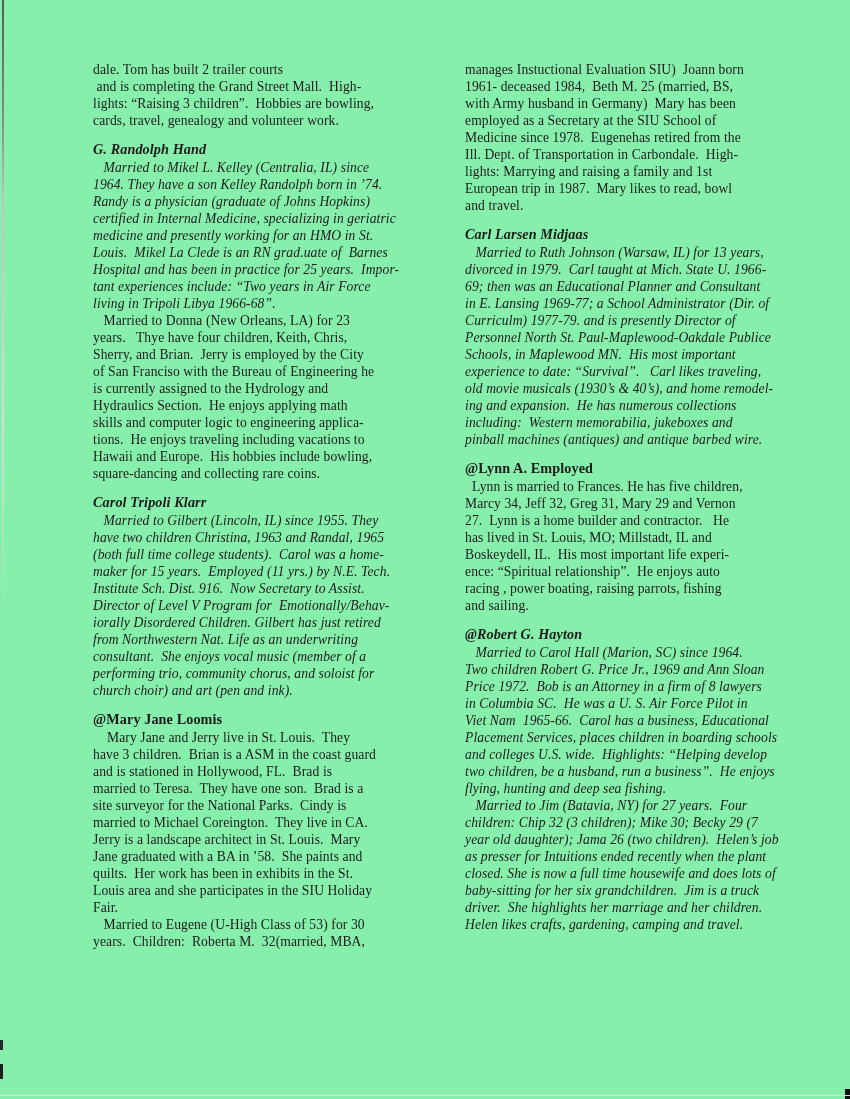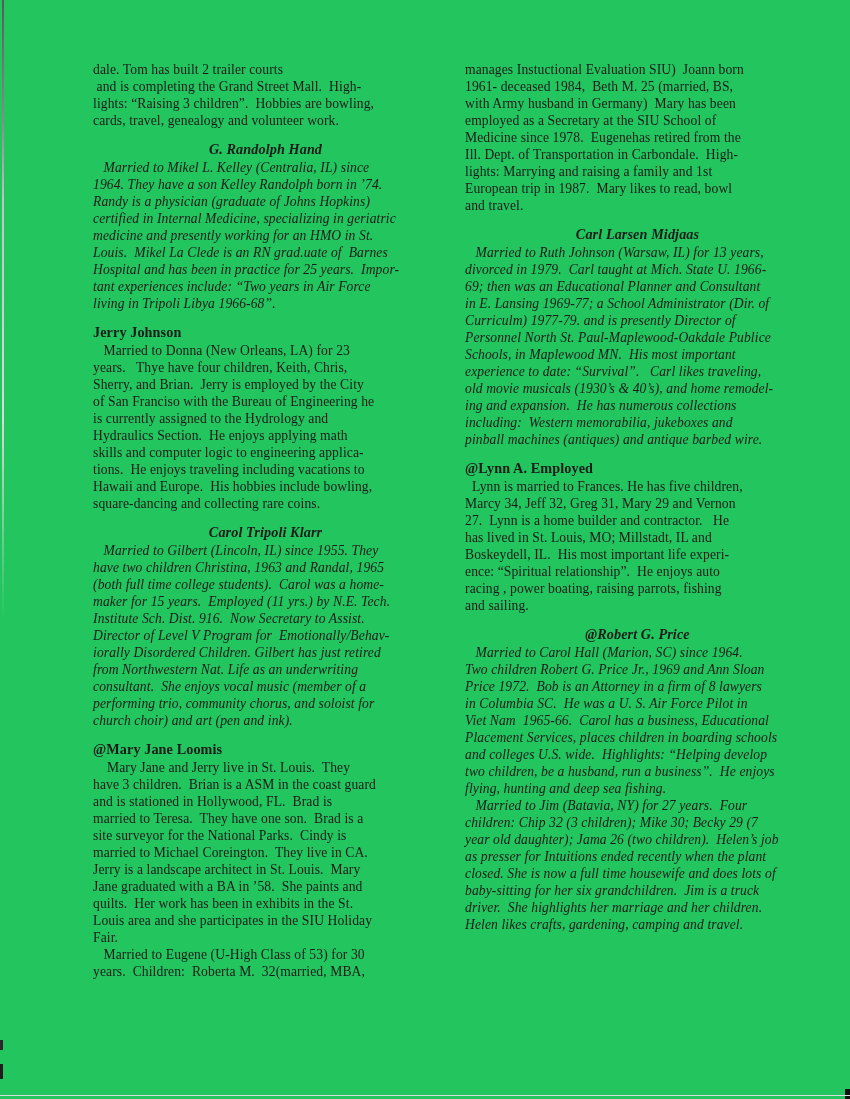--- a/index.html
+++ b/index.html
@@ -1,20 +1,20 @@
 <!DOCTYPE html>
 <html><head>
 <meta charset="utf-8">
 <style>
   html, body { margin: 0; padding: 0; background: #ffffff; }
   .page {
     position: relative;
     width: 850px;
     height: 1099px;
-    background: #22c55e;
+    background: #86efac;
     overflow: hidden;
     font-family: "Liberation Serif", "DejaVu Serif", serif;
     color: #1b1b1b;
   }
   .col {
     position: absolute;
     top: 61px;
     width: 345px;
   }
   .col-left  { left: 93px; }
@@ -27,21 +27,21 @@
     letter-spacing: 0.1px;
   }
   .italic { font-style: italic; }
   .bio-heading {
     font-size: 14.2px;
     line-height: 17px;
     font-weight: bold;
     margin: 12px 0 1px 0;
     letter-spacing: 0.1px;
   }
-  .bio-heading.bi { font-style: italic; text-align: center; }
+  .bio-heading.bi { font-style: italic; }
   
   .edge-line-left {
     position: absolute; left: 2px; top: 0; width: 2px; height: 620px;
     background: linear-gradient(to bottom, #5a5a5a 0px, #8a8a8a 120px, #c2c2c2 200px, #d9d9d9 420px, rgba(220,220,220,0) 620px);
   }
   .mark-bl-1 { position: absolute; left: 0; top: 1040px; width: 3px; height: 10px; background: #2a2a2a; }
   .mark-bl-2 { position: absolute; left: 0; top: 1064px; width: 3px; height: 15px; background: #1d1d1d; }
   .mark-br   { position: absolute; left: 845px; top: 1089px; width: 5px; height: 10px; background: #111111; }
   .bottom-line { position: absolute; left: 0; top: 1095px; width: 850px; height: 1px; background: #dcdcdc; }
 </style>
@@ -60,21 +60,20 @@
     <div class="para italic">   Married to Mikel L. Kelley (Centralia, IL) since
 1964. They have a son Kelley Randolph born in ’74.
 Randy is a physician (graduate of Johns Hopkins)
 certified in Internal Medicine, specializing in geriatric
 medicine and presently working for an HMO in St.
 Louis.  Mikel La Clede is an RN grad.uate of  Barnes
 Hospital and has been in practice for 25 years.  Impor-
 tant experiences include: “Two years in Air Force
 living in Tripoli Libya 1966-68”.</div>
 
-    <h3 class="bio-heading">Jerry Johnson</h3>
     <div class="para roman">   Married to Donna (New Orleans, LA) for 23
 years.   Thye have four children, Keith, Chris,
 Sherry, and Brian.  Jerry is employed by the City
 of San Franciso with the Bureau of Engineering he
 is currently assigned to the Hydrology and
 Hydraulics Section.  He enjoys applying math
 skills and computer logic to engineering applica-
 tions.  He enjoys traveling including vacations to
 Hawaii and Europe.  His hobbies include bowling,
 square-dancing and collecting rare coins.</div>
@@ -137,21 +136,21 @@
     <h3 class="bio-heading">@Lynn A. Employed</h3>
     <div class="para roman">  Lynn is married to Frances. He has five children,
 Marcy 34, Jeff 32, Greg 31, Mary 29 and Vernon
 27.  Lynn is a home builder and contractor.   He
 has lived in St. Louis, MO; Millstadt, IL and
 Boskeydell, IL.  His most important life experi-
 ence: “Spiritual relationship”.  He enjoys auto
 racing , power boating, raising parrots, fishing
 and sailing.</div>
 
-    <h3 class="bio-heading bi">@Robert G. Price</h3>
+    <h3 class="bio-heading bi">@Robert G. Hayton</h3>
     <div class="para italic">   Married to Carol Hall (Marion, SC) since 1964.
 Two children Robert G. Price Jr., 1969 and Ann Sloan
 Price 1972.  Bob is an Attorney in a firm of 8 lawyers
 in Columbia SC.  He was a U. S. Air Force Pilot in
 Viet Nam  1965-66.  Carol has a business, Educational
 Placement Services, places children in boarding schools
 and colleges U.S. wide.  Highlights: “Helping develop
 two children, be a husband, run a business”.  He enjoys
 flying, hunting and deep sea fishing.</div>
 

